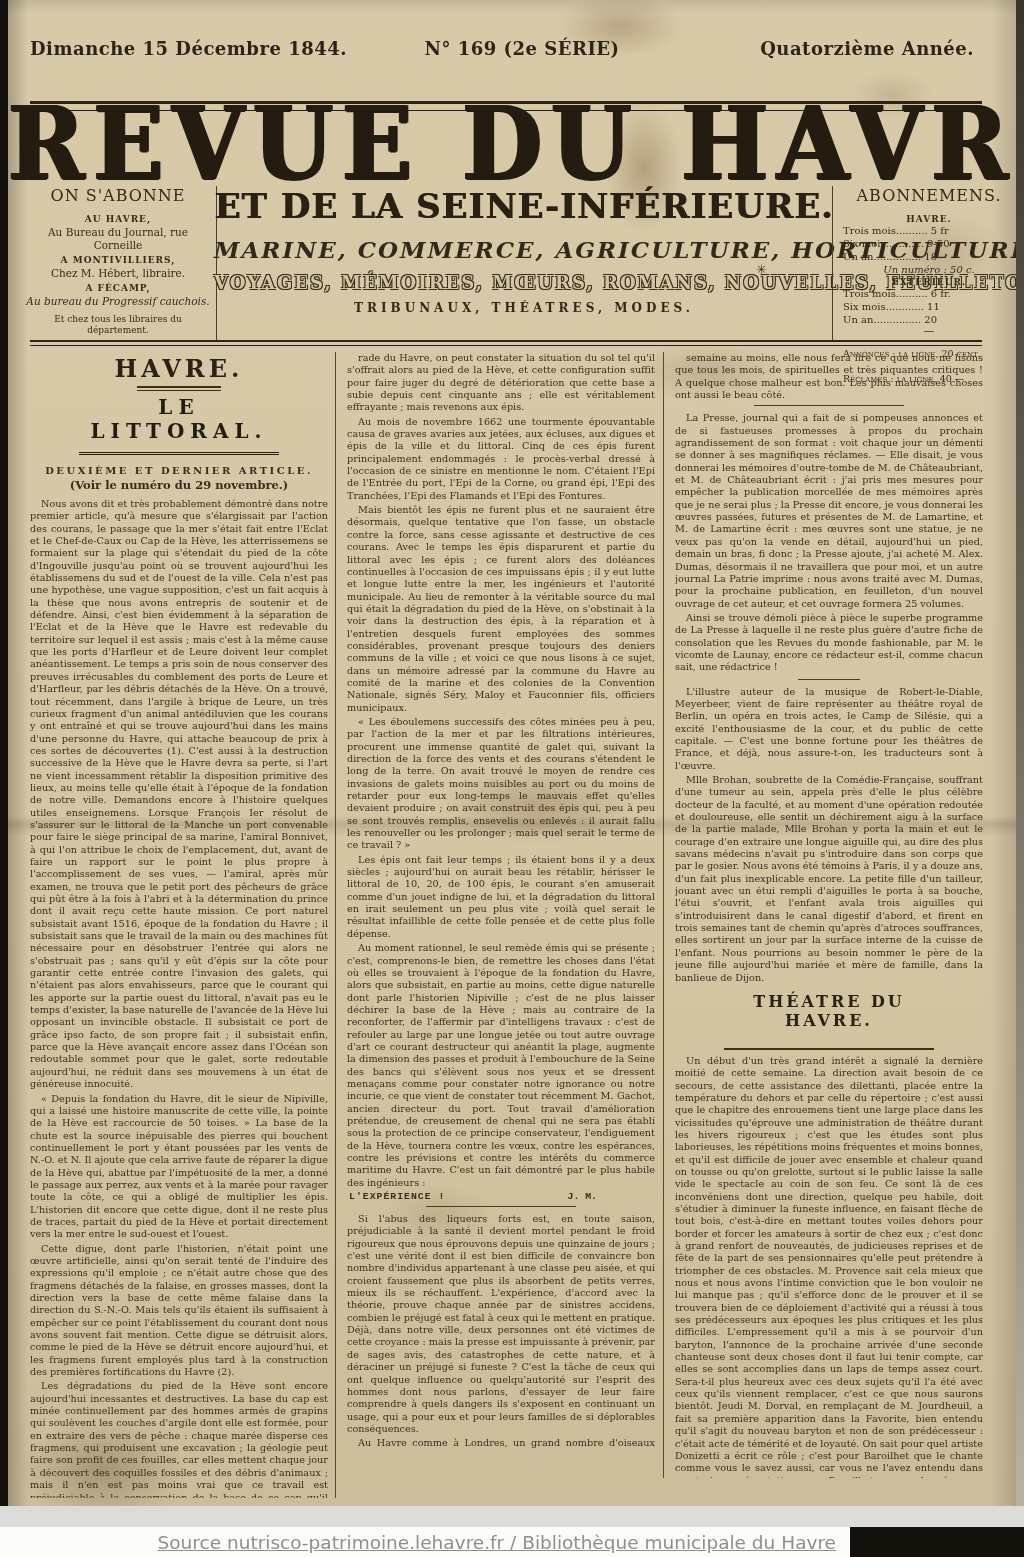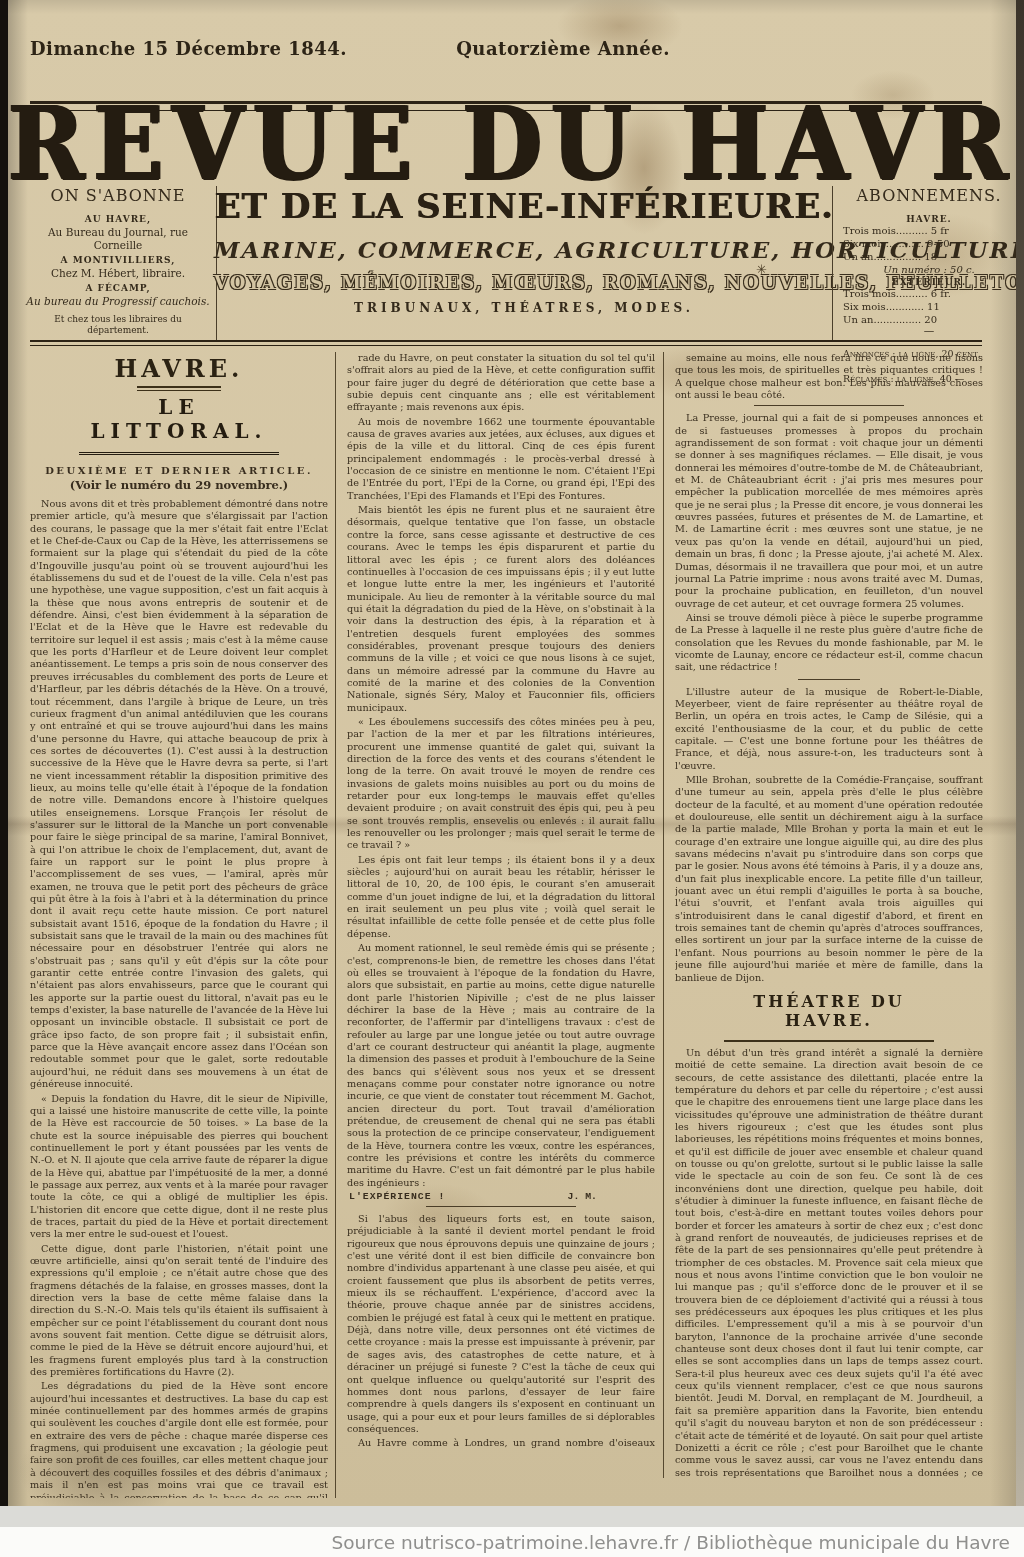--- a/index.html
+++ b/index.html
@@ -94,38 +94,39 @@
   }
   .c1-sub{text-align:center;font-size:10px;font-weight:bold;letter-spacing:2.5px;margin:10px 0 2px;}
   .c1-ref{text-align:center;font-size:11.5px;font-weight:bold;margin:2px 0 6px;}
   .sep{width:62px;border-top:1px solid #4a3d27;margin:5px auto 6px;}
   .sep-wide{width:150px;border-top:1px solid #4a3d27;margin:4px auto 6px;}
   .sig-row{display:flex;justify-content:space-between;padding:0 58px 0 2px;font-size:9.8px;margin:1px 0 2px;font-family:Liberation Mono, monospace;}
   .sig-row .sig-l{font-weight:bold;letter-spacing:1px;}
   .sig-row .sig-r{font-weight:bold;}
   .th-head{
     text-align:center;font-size:16px;font-weight:bold;letter-spacing:3px;color:#2a2112;
-    margin:8px auto 1px;width:210px;border-bottom:2px solid #3c3019;padding-bottom:10px;
+    margin:8px auto 1px;width:210px;border-bottom:2px solid #3c3019;padding-bottom:18px;
   }
   
   .scan-strip{position:absolute;left:0;top:1506px;width:1024px;height:21px;background:#dbdbd7;}
   .source-bar{
-    position:absolute;left:0;top:1527px;width:1024px;height:30px;background:#fbfbf9;
+    position:absolute;left:0;top:1527px;width:850px;height:30px;background:#fbfbf9;
     font-family:"DejaVu Sans", sans-serif;font-size:18.5px;color:#8f8f8d;
-    display:flex;align-items:center;justify-content:flex-end;padding-right:14px;box-sizing:border-box;
+    display:flex;align-items:center;justify-content:flex-end;padding-right:14px;box-sizing:border-box;text-decoration:underline;
   }
   .edge-right{position:absolute;right:0;top:0;width:8px;height:1506px;background:linear-gradient(180deg,#3a332a,#6a6252 40%,#b9b2a2);}
 </style>
 </head>
 <body>
 
 <div class="paper">
 
   <div class="topline">
     <span class="t-date">Dimanche 15 Décembre 1844.</span>
+    <span class="t-issue">N° 169 (2e SÉRIE)</span>
     <span class="t-year">Quatorzième Année.</span>
   </div>
   <div class="rule-double rd1"></div>
 
   <div class="masthead-title">REVUE DU HAVRE</div>
 
   <div class="side-box box-left">
     <div class="sb-title">ON S'ABONNE</div>
     <div class="sb-small">AU HAVRE,</div>
     <div class="sb-line">Au Bureau du Journal, rue Corneille</div>

